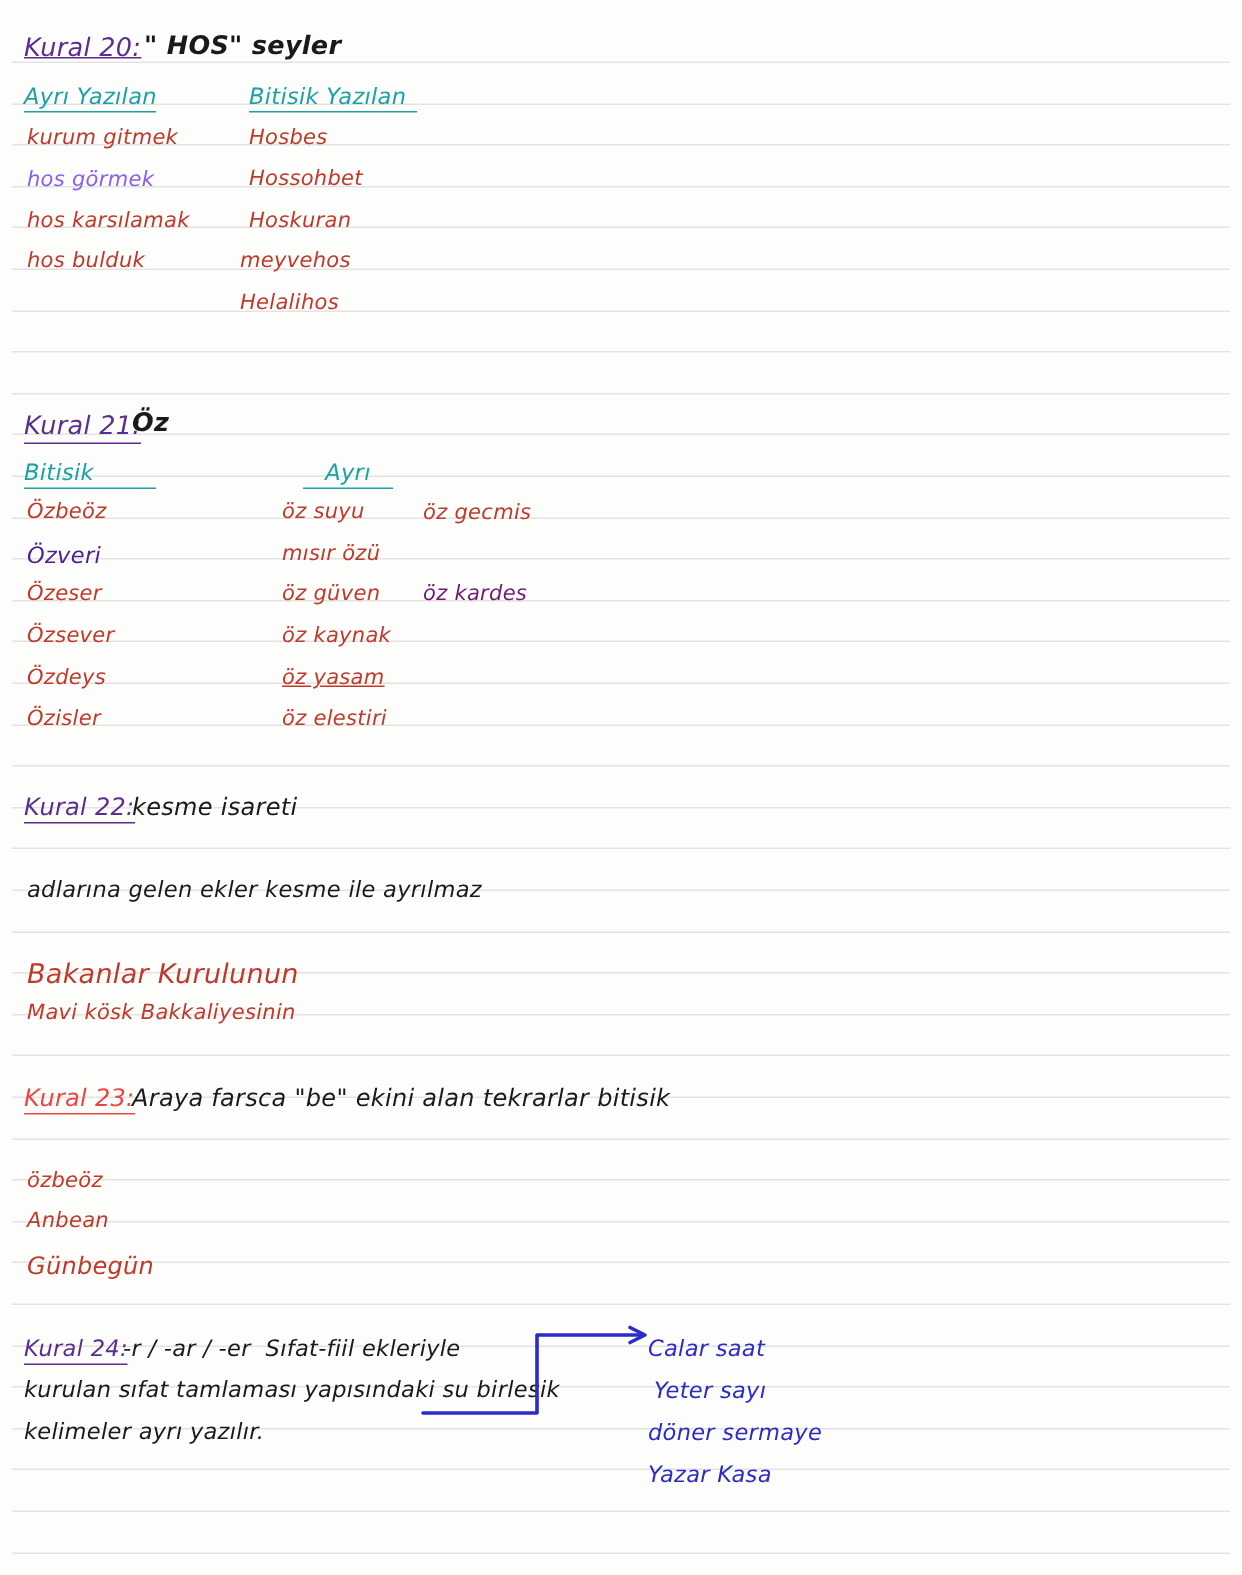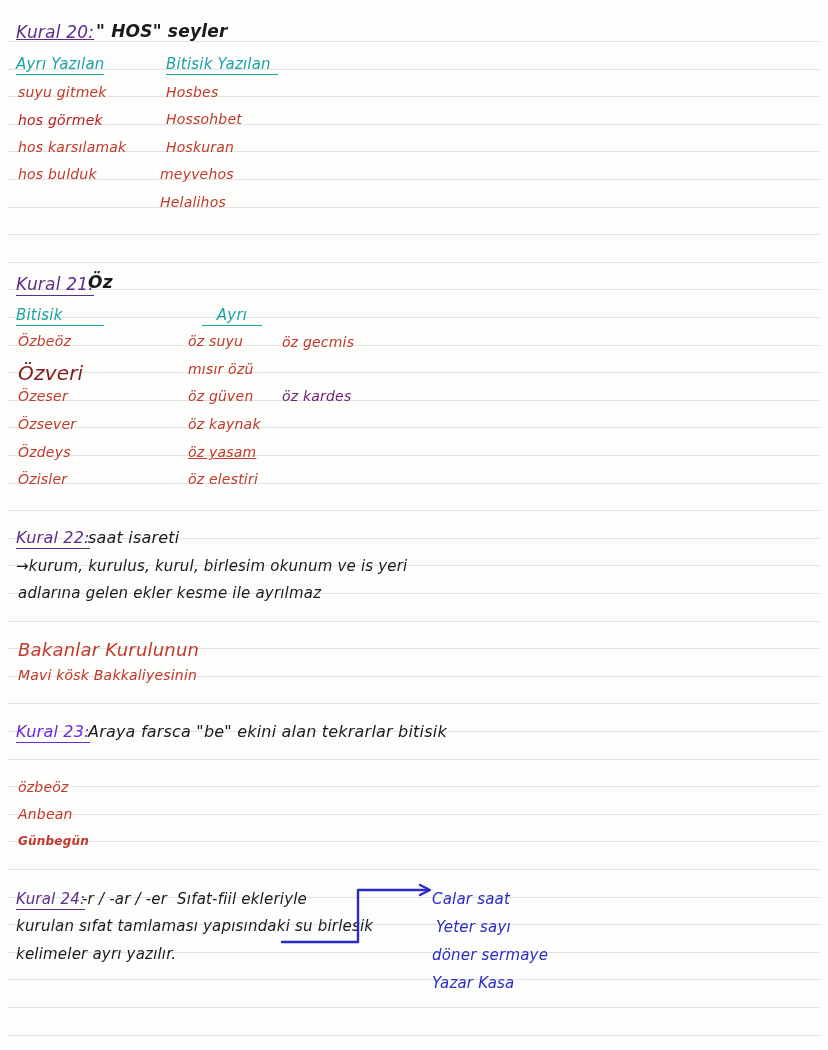--- a/index.html
+++ b/index.html
@@ -97,69 +97,68 @@
       <div class="line" style="top: 1035px; background: rgb(227, 227, 227);"></div>
     </div>
   <div class="content">
 
     <div class="item hand" style="left:16px; top:22px; font-size:17px; color:#5b2d8e; text-decoration:underline;">Kural 20:</div>
     <div class="item hand" style="left:96px; top:21px; font-size:17px; color:#1a1a1a; font-weight:600;">" HOS" seyler</div>
 
     <div class="item hand u" style="left:16px; top:55px; font-size:15px; color:#1aa3a3; width:88px;">Ayrı Yazılan</div>
     <div class="item hand u" style="left:166px; top:55px; font-size:15px; color:#1aa3a3; width:112px;">Bitisik Yazılan</div>
 
-    <div class="item hand" style="left:18px; top:84px; font-size:14px; color:#c0392b;">suyu gitmek</div>
-    <div class="item hand" style="left:18px; top:112px; font-size:14px; color:#b91c1c;">hos görmek</div>
+    <div class="item hand" style="left:18px; top:84px; font-size:14px; color:#c0392b;">kurum gitmek</div>
+    <div class="item hand" style="left:18px; top:112px; font-size:14px; color:#8b5cf6;">hos görmek</div>
     <div class="item hand" style="left:18px; top:139px; font-size:14px; color:#c0392b;">hos karsılamak</div>
     <div class="item hand" style="left:18px; top:166px; font-size:14px; color:#c0392b;">hos bulduk</div>
 
     <div class="item hand" style="left:166px; top:84px; font-size:14px; color:#c0392b;">Hosbes</div>
     <div class="item hand" style="left:166px; top:111px; font-size:14px; color:#c0392b;">Hossohbet</div>
     <div class="item hand" style="left:166px; top:139px; font-size:14px; color:#c0392b;">Hoskuran</div>
     <div class="item hand" style="left:160px; top:166px; font-size:14px; color:#c0392b;">meyvehos</div>
     <div class="item hand" style="left:160px; top:194px; font-size:14px; color:#c0392b;">Helalihos</div>
 
     <div class="item hand u" style="left:16px; top:274px; font-size:17px; color:#5b2d8e;">Kural 21:</div>
     <div class="item hand" style="left:88px; top:272px; font-size:17px; color:#1a1a1a; font-weight:600;">Öz</div>
 
     <div class="item hand u" style="left:16px; top:306px; font-size:15px; color:#1aa3a3; width:88px;">Bitisik</div>
     <div class="item hand u" style="left:202px; top:306px; font-size:15px; color:#1aa3a3; width:60px; text-align:center;">Ayrı</div>
 
     <div class="item hand" style="left:18px; top:333px; font-size:14px; color:#c0392b;">Özbeöz</div>
-    <div class="item hand" style="left:18px; top:361px; font-size:20px; color:#7f1d1d;">Özveri</div>
+    <div class="item hand" style="left:18px; top:361px; font-size:15px; color:#4c1d95;">Özveri</div>
     <div class="item hand" style="left:18px; top:388px; font-size:14px; color:#c0392b;">Özeser</div>
     <div class="item hand" style="left:18px; top:416px; font-size:14px; color:#c0392b;">Özsever</div>
     <div class="item hand" style="left:18px; top:444px; font-size:14px; color:#c0392b;">Özdeys</div>
     <div class="item hand" style="left:18px; top:471px; font-size:14px; color:#c0392b;">Özisler</div>
 
     <div class="item hand" style="left:188px; top:333px; font-size:14px; color:#c0392b;">öz suyu</div>
     <div class="item hand" style="left:188px; top:361px; font-size:14px; color:#c0392b;">mısır özü</div>
     <div class="item hand" style="left:188px; top:388px; font-size:14px; color:#c0392b;">öz güven</div>
     <div class="item hand" style="left:188px; top:416px; font-size:14px; color:#c0392b;">öz kaynak</div>
     <div class="item hand" style="left:188px; top:444px; font-size:14px; color:#c0392b;text-decoration:underline;">öz yasam</div>
     <div class="item hand" style="left:188px; top:471px; font-size:14px; color:#c0392b;">öz elestiri</div>
 
     <div class="item hand" style="left:282px; top:334px; font-size:14px; color:#c0392b;">öz gecmis</div>
     <div class="item hand" style="left:282px; top:361px; font-size:14px; color:#701a75;margin-top:27px;">öz kardes</div>
 
     <div class="item hand u" style="left:16px; top:528px; font-size:16px; color:#5b2d8e;">Kural 22:</div>
-    <div class="item hand" style="left:88px; top:528px; font-size:16px; color:#1a1a1a;">saat isareti</div>
+    <div class="item hand" style="left:88px; top:528px; font-size:16px; color:#1a1a1a;">kesme isareti</div>
 
-    <div class="item hand" style="left:16px; top:557px; font-size:15px; color:#1a1a1a;">→kurum, kurulus, kurul, birlesim okunum ve is yeri</div>
     <div class="item hand" style="left:18px; top:584px; font-size:15px; color:#1a1a1a;">adlarına gelen ekler kesme ile ayrılmaz</div>
 
     <div class="item hand" style="left:18px; top:639px; font-size:18px; color:#c0392b;">Bakanlar Kurulunun</div>
     <div class="item hand" style="left:18px; top:667px; font-size:14px; color:#c0392b;">Mavi kösk Bakkaliyesinin</div>
 
-    <div class="item hand u" style="left:16px; top:722px; font-size:16px; color:#6d28d9;">Kural 23:</div>
+    <div class="item hand u" style="left:16px; top:722px; font-size:16px; color:#ef4444;">Kural 23:</div>
     <div class="item hand" style="left:88px; top:722px; font-size:16px; color:#1a1a1a;">Araya farsca "be" ekini alan tekrarlar bitisik</div>
 
     <div class="item hand" style="left:18px; top:779px; font-size:14px; color:#c0392b;">özbeöz</div>
     <div class="item hand" style="left:18px; top:806px; font-size:14px; color:#c0392b;">Anbean</div>
-    <div class="item hand" style="left:18px; top:834px; font-size:12px; color:#c0392b;font-weight:bold;">Günbegün</div>
+    <div class="item hand" style="left:18px; top:834px; font-size:16px; color:#c0392b;">Günbegün</div>
 
     <div class="item hand u" style="left:16px; top:890px; font-size:15px; color:#5b2d8e;">Kural 24:</div>
     <div class="item hand" style="left:16px; top:917px; font-size:15px; color:#1a1a1a;">kurulan sıfat tamlaması yapısındaki su birlesik</div>
     <div class="item hand" style="left:82px; top:890px; font-size:15px; color:#1a1a1a;">-r / -ar / -er  Sıfat-fiil ekleriyle</div>
     <div class="item hand" style="left:16px; top:945px; font-size:15px; color:#1a1a1a;">kelimeler ayrı yazılır.</div>
 
     <svg class="arrow-svg" style="left:280px; top:884px;" width="170" height="62" viewBox="0 0 170 62">
       <path d="M2,58 L78,58 L78,6 L148,6" fill="none" stroke="#2b2bc8" stroke-width="2.4" stroke-linecap="round" stroke-linejoin="round"></path>
       <path d="M140,1 L150,6 L140,11" fill="none" stroke="#2b2bc8" stroke-width="2.4" stroke-linecap="round" stroke-linejoin="round"></path>
     </svg>

